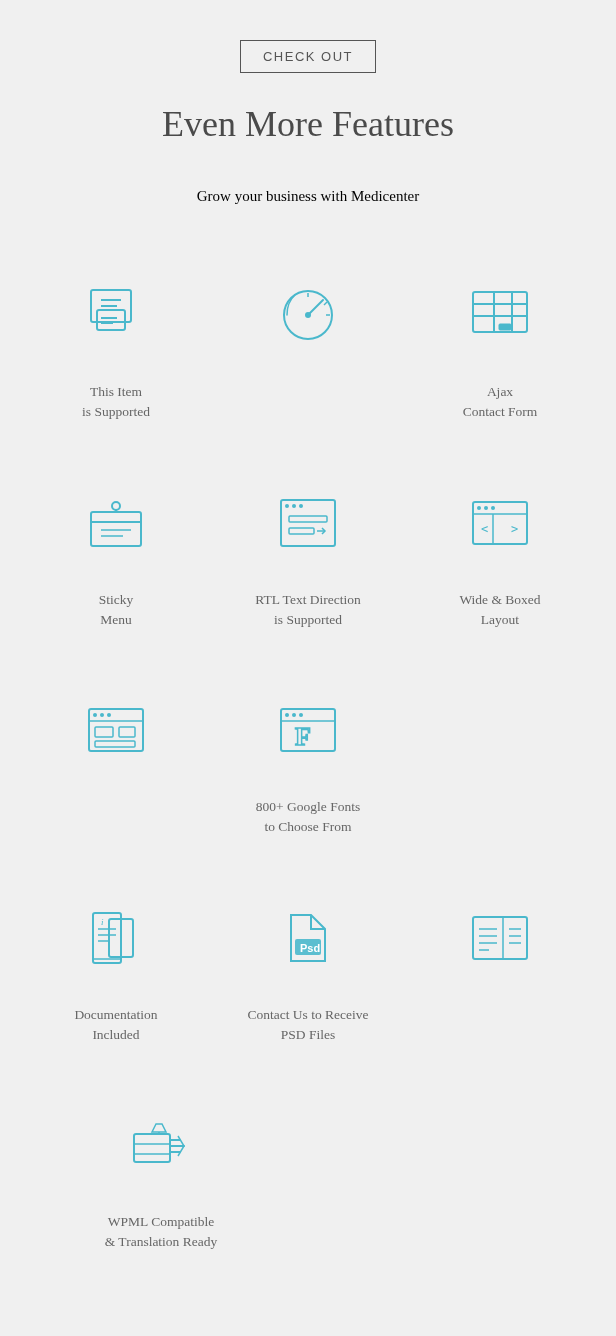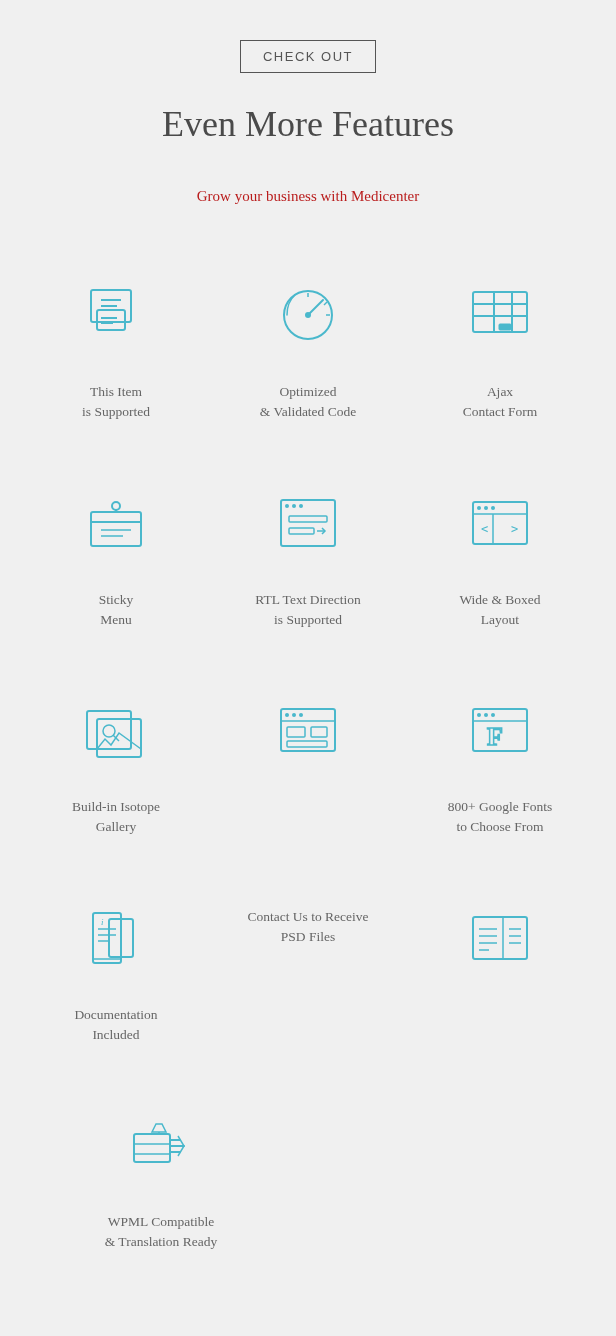--- a/index.html
+++ b/index.html
@@ -29,21 +29,21 @@
     }
     .main-title {
       font-size: 36px;
       font-weight: 400;
       color: #4a4a4a;
       margin-bottom: 14px;
       font-family: 'Georgia', serif;
     }
     .subtitle {
       font-size: 15px;
-      color: #b91c1c;
+      color: #000000;
       margin-bottom: 40px;
       margin-top: 43px;
     }
     .features-grid {
       display: grid;
       grid-template-columns: 1fr 1fr 1fr;
       gap: 0;
       margin-bottom: 10px;
     }
     .feature-item {
@@ -113,21 +113,20 @@
         <svg viewBox="0 0 70 70" fill="none" xmlns="http://www.w3.org/2000/svg">
           <circle cx="35" cy="35" r="24" stroke="#4ab8cc" stroke-width="2"></circle>
           <path d="M35 35 L50 20" stroke="#4ab8cc" stroke-width="2" stroke-linecap="round"></path>
           <circle cx="35" cy="35" r="3" fill="#4ab8cc"></circle>
           <path d="M14 35 Q14 22 22 15" stroke="#4ab8cc" stroke-width="1.5" stroke-linecap="round" fill="none"></path>
           <line x1="35" y1="13" x2="35" y2="17" stroke="#4ab8cc" stroke-width="1.5"></line>
           <line x1="54" y1="22" x2="51" y2="25" stroke="#4ab8cc" stroke-width="1.5"></line>
           <line x1="57" y1="35" x2="53" y2="35" stroke="#4ab8cc" stroke-width="1.5"></line>
         </svg>
       </div>
-      <div class="feature-label">Optimized<br>&amp; Validated Code</div>
     </div>
 
     <div class="feature-item">
       <div class="icon-wrap">
         <svg viewBox="0 0 70 70" fill="none" xmlns="http://www.w3.org/2000/svg">
           <rect x="8" y="12" width="54" height="40" rx="2" stroke="#4ab8cc" stroke-width="2"></rect>
           <line x1="8" y1="24" x2="62" y2="24" stroke="#4ab8cc" stroke-width="2"></line>
           <line x1="8" y1="36" x2="62" y2="36" stroke="#4ab8cc" stroke-width="2"></line>
           <line x1="29" y1="12" x2="29" y2="52" stroke="#4ab8cc" stroke-width="2"></line>
           <line x1="47" y1="12" x2="47" y2="52" stroke="#4ab8cc" stroke-width="2"></line>
@@ -186,32 +185,20 @@
         </svg>
       </div>
       <div class="feature-label">Wide &amp; Boxed<br>Layout</div>
     </div>
 
   </div>
 
   
   <div class="features-grid">
 
-    <div class="feature-item">
-      <div class="icon-wrap">
-        <svg viewBox="0 0 70 70" fill="none" xmlns="http://www.w3.org/2000/svg">
-          <rect x="6" y="16" width="44" height="38" rx="2" stroke="#4ab8cc" stroke-width="2"></rect>
-          <rect x="16" y="24" width="44" height="38" rx="2" stroke="#4ab8cc" stroke-width="2"></rect>
-          <circle cx="28" cy="36" r="6" stroke="#4ab8cc" stroke-width="1.5"></circle>
-          <line x1="32" y1="40" x2="38" y2="46" stroke="#4ab8cc" stroke-width="1.5"></line>
-          <polyline points="16,54 24,44 30,50 38,38 60,54" stroke="#4ab8cc" stroke-width="1.5" fill="none"></polyline>
-        </svg>
-      </div>
-      <div class="feature-label">Build-in Isotope<br>Gallery</div>
-    </div>
 
     <div class="feature-item">
       <div class="icon-wrap">
         <svg viewBox="0 0 70 70" fill="none" xmlns="http://www.w3.org/2000/svg">
           <rect x="8" y="14" width="54" height="42" rx="2" stroke="#4ab8cc" stroke-width="2"></rect>
           <circle cx="14" cy="20" r="2" fill="#4ab8cc"></circle>
           <circle cx="21" cy="20" r="2" fill="#4ab8cc"></circle>
           <circle cx="28" cy="20" r="2" fill="#4ab8cc"></circle>
           <line x1="8" y1="26" x2="62" y2="26" stroke="#4ab8cc" stroke-width="1.5"></line>
           <rect x="14" y="32" width="18" height="10" rx="1" stroke="#4ab8cc" stroke-width="1.5"></rect>
@@ -249,20 +236,28 @@
           <line x1="17" y1="32" x2="35" y2="32" stroke="#4ab8cc" stroke-width="1.5"></line>
           <line x1="17" y1="38" x2="28" y2="38" stroke="#4ab8cc" stroke-width="1.5"></line>
           <text x="20" y="22" font-size="9" fill="#4ab8cc" font-family="serif" font-style="italic">i</text>
           <line x1="12" y1="56" x2="40" y2="56" stroke="#4ab8cc" stroke-width="1.5"></line>
         </svg>
       </div>
       <div class="feature-label">Documentation<br>Included</div>
     </div>
 
     <div class="feature-item">
+      <div class="icon-wrap">
+        <svg viewBox="0 0 70 70" fill="none" xmlns="http://www.w3.org/2000/svg">
+          <path d="M18 12 L18 58 L52 58 L52 26 L38 12 Z" stroke="#4ab8cc" stroke-width="2" fill="none"></path>
+          <path d="M38 12 L38 26 L52 26" stroke="#4ab8cc" stroke-width="2" fill="none"></path>
+          <rect x="22" y="36" width="26" height="16" rx="2" fill="#4ab8cc" opacity="0.9"></rect>
+          <text x="27" y="49" font-size="11" fill="white" font-family="sans-serif" font-weight="bold">Psd</text>
+        </svg>
+      </div>
       <div class="feature-label">Contact Us to Receive<br>PSD Files</div>
     </div>
 
     <div class="feature-item">
       <div class="icon-wrap">
         <svg viewBox="0 0 70 70" fill="none" xmlns="http://www.w3.org/2000/svg">
           <rect x="8" y="14" width="54" height="42" rx="2" stroke="#4ab8cc" stroke-width="2"></rect>
           <line x1="38" y1="14" x2="38" y2="56" stroke="#4ab8cc" stroke-width="1.5"></line>
           <line x1="14" y1="26" x2="32" y2="26" stroke="#4ab8cc" stroke-width="1.5"></line>
           <line x1="14" y1="33" x2="32" y2="33" stroke="#4ab8cc" stroke-width="1.5"></line>

